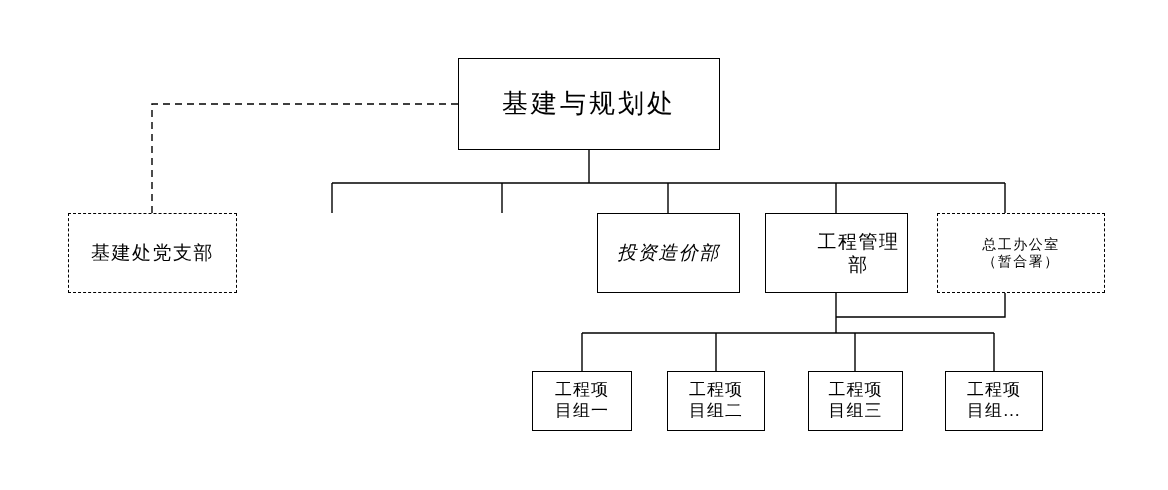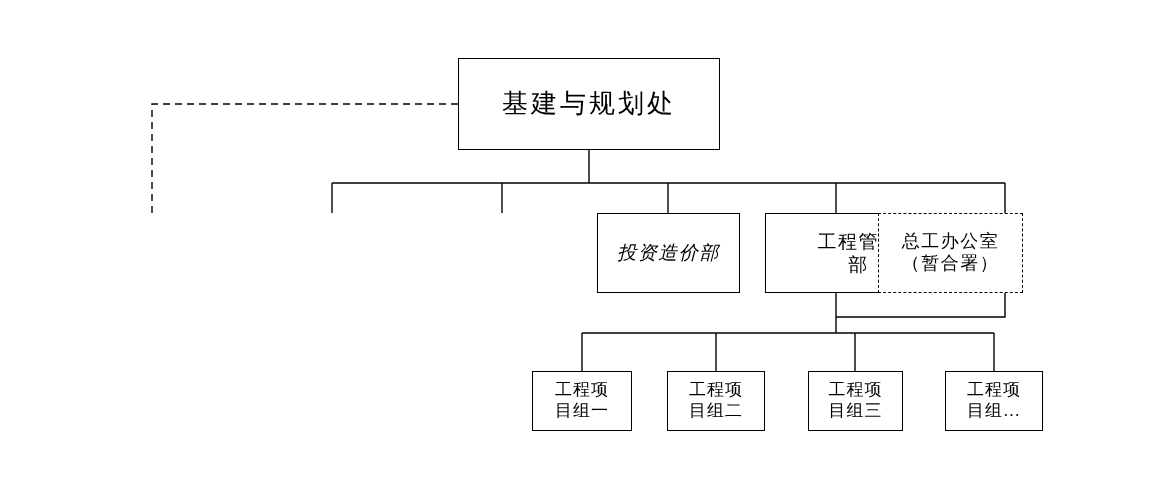--- a/index.html
+++ b/index.html
@@ -46,21 +46,21 @@
   }
   .node-l2 {
     top: 213px; height: 80px;
     font-size: 19px; letter-spacing: 1.5px;
   }
   .n-party { left: 68px;  width: 169px; }
   .n-admin { left: 261px; width: 142px; }
   .n-plan  { left: 431px; width: 142px; }
   .n-cost  { left: 597px; width: 143px; font-style: italic; }
   .n-eng   { left: 765px; width: 143px; padding-left: 44px; }
-  .n-chief { left: 878px; width: 145px; font-size: 18px; }
+  .n-chief { left: 937px; width: 168px; font-size: 14px; }
 
   .node-l3 {
     top: 371px; height: 60px;
     font-size: 17px; letter-spacing: 1px;
   }
   .g1 { left: 532px; width: 100px; }
   .g2 { left: 667px; width: 98px; }
   .g3 { left: 808px; width: 95px; }
   .g4 { left: 945px; width: 98px; }
 
@@ -93,20 +93,23 @@
     <line x1="582" y1="333" x2="582" y2="371" stroke="#000" stroke-width="1.4"></line>
     <line x1="716" y1="333" x2="716" y2="371" stroke="#000" stroke-width="1.4"></line>
     <line x1="855" y1="333" x2="855" y2="371" stroke="#000" stroke-width="1.4"></line>
     <line x1="994" y1="333" x2="994" y2="371" stroke="#000" stroke-width="1.4"></line>
   </svg>
 
   <div class="node solid node-root">
     <span class="node-label">基建与规划处</span>
   </div>
 
+  <div class="node dashed node-l2 n-party">
+    <span class="node-label">基建处党支部</span>
+  </div>
 
 
 
   <div class="node solid node-l2 n-cost">
     <span class="node-label">投资造价部</span>
   </div>
 
   <div class="node solid node-l2 n-eng">
     <span class="node-label">工程管理部</span>
   </div>

